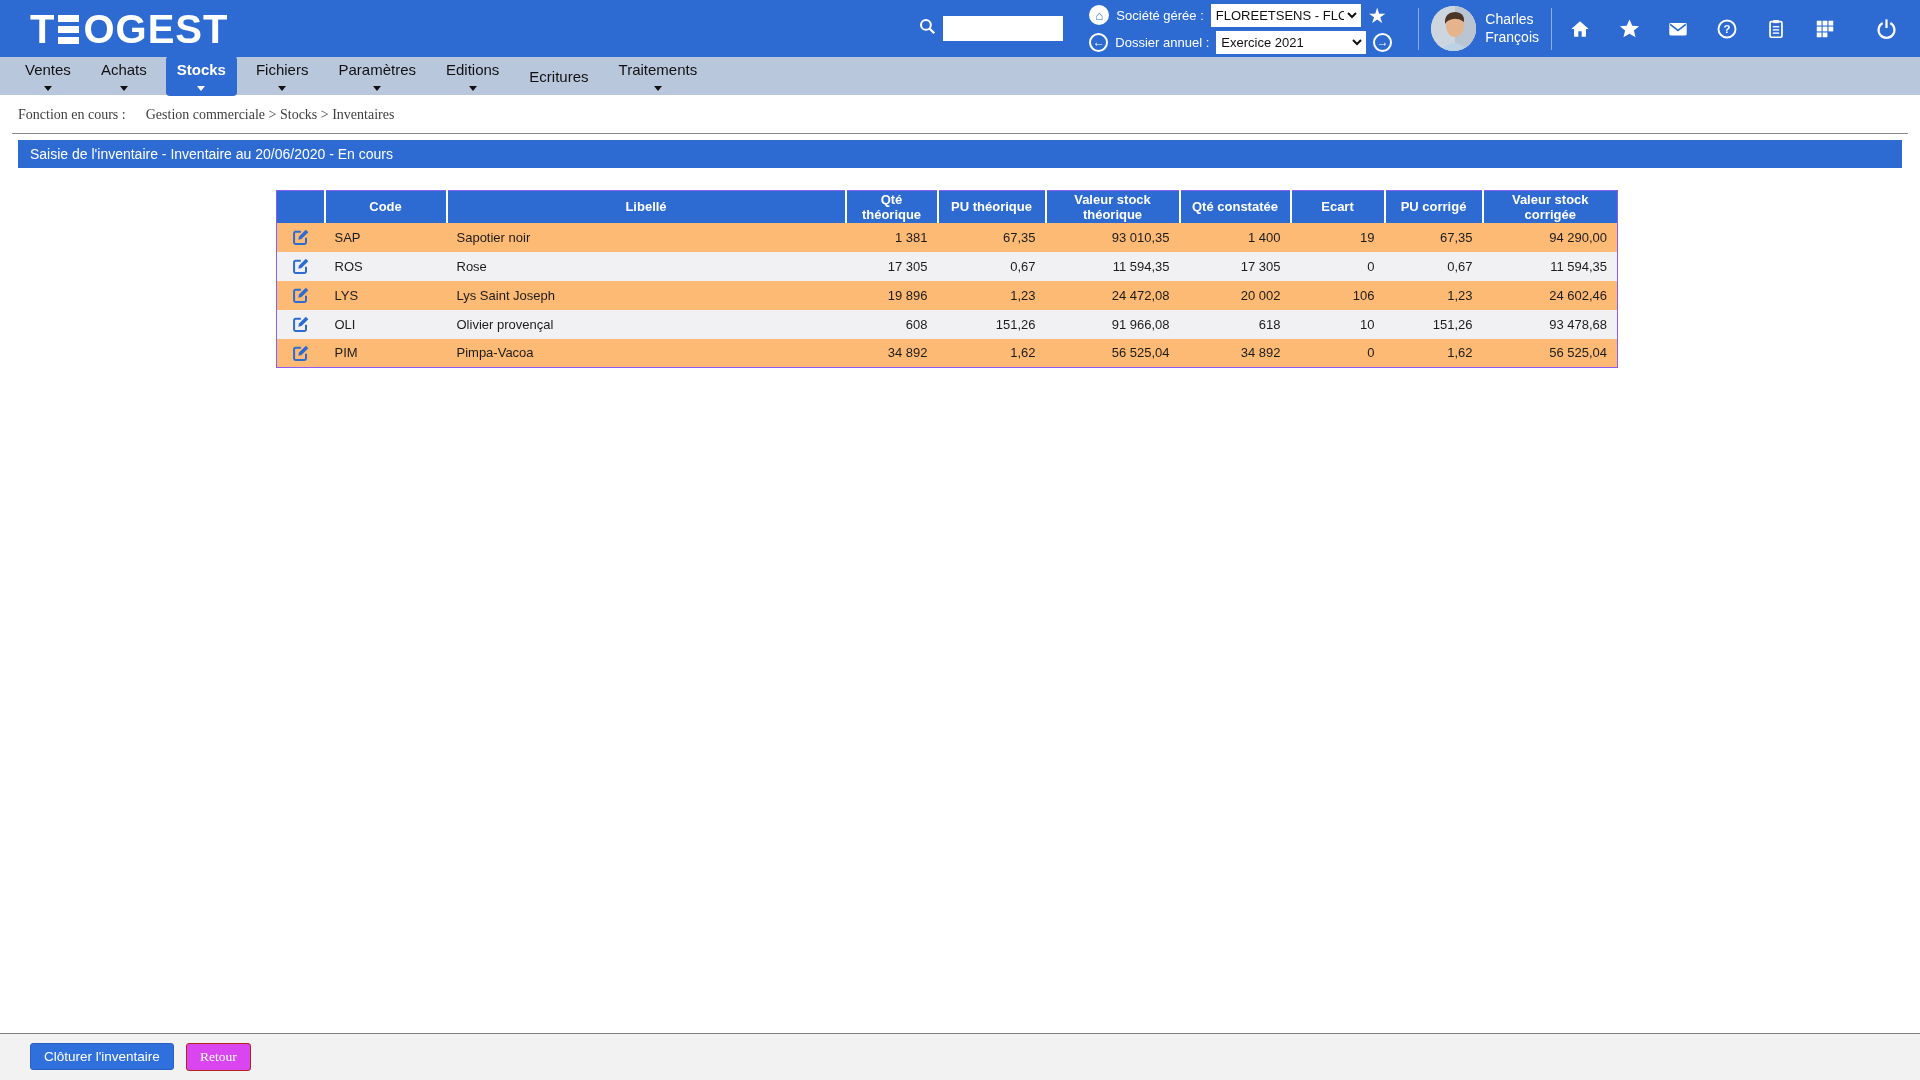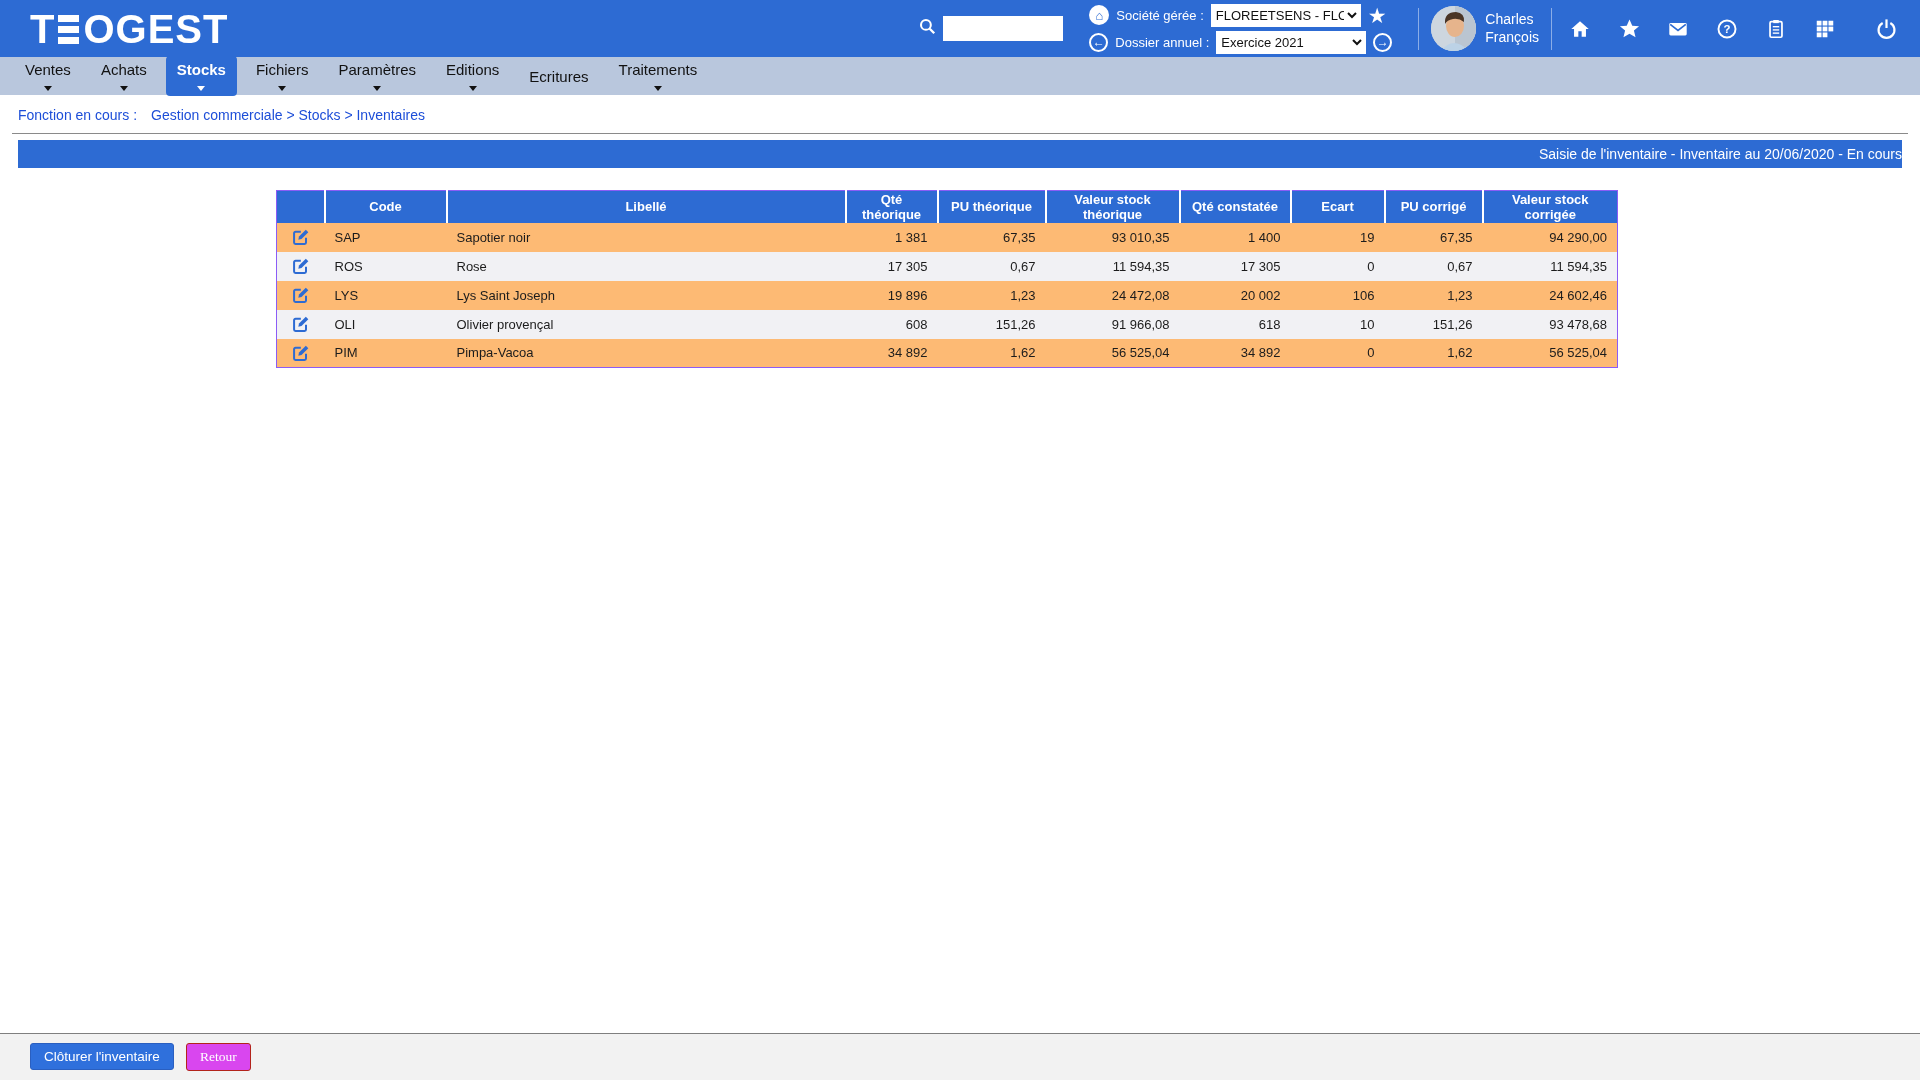--- a/index.html
+++ b/index.html
@@ -35,25 +35,25 @@
   .top-icons .ic { width:24px; height:24px; display:flex; align-items:center; justify-content:center; cursor:pointer; }
 
   
   .menubar { height:38px; background:#b9c7dd; display:flex; align-items:center; gap:8px; padding:0 14px; font-size:15px; color:#111; }
   .menu-item { padding:5px 11px; border-radius:4px; display:flex; align-items:center; gap:6px; cursor:pointer; white-space:nowrap;flex-direction:column; }
   .menu-item .caret { width:0; height:0; border-left:4.5px solid transparent; border-right:4.5px solid transparent; border-top:5px solid #111; margin-top:2px; }
   .menu-item.active { background:#2d6bd3; color:#fff;font-weight:bold; }
   .menu-item.active .caret { border-top-color:#fff; }
 
   
-  .crumb-row { padding:12px 18px 10px 18px; font-size:14px; color:#1d4ed8; display:flex; gap:14px; }
+  .crumb-row { padding:12px 18px 10px 18px; font-size:14px; color:#404040; display:flex; gap:20px;font-family:Liberation Serif, serif; }
   .crumb-sep-line { border:none; border-top:1px solid #8a8a8a; margin:0 12px; }
 
   
-  .titlebar { margin:6px 18px 0 18px; height:28px; background:#2d6bd3; color:#fff; font-size:14px; display:flex; align-items:center; padding-left:12px;justify-content:flex-end; }
+  .titlebar { margin:6px 18px 0 18px; height:28px; background:#2d6bd3; color:#fff; font-size:14px; display:flex; align-items:center; padding-left:12px; }
 
   
   .table-wrap { margin:22px 0 0 276px; }
   table.inv { border-collapse:collapse; table-layout:fixed; width:1341px; border:1px solid #8b5cf6; font-size:13px; color:#1c1c1c; }
   table.inv thead th { background:#2d6bd3; color:#fff; font-weight:bold; height:32px; text-align:center;
                        border-right:2px solid #fff; padding:0 4px; }
   table.inv thead th:last-child { border-right:none; }
   table.inv tbody td { height:29px; padding:0 10px; background:#fdba74; }
   table.inv tbody tr.alt td { background:#f1f1f4; }
   td.c-icon { text-align:center; padding:0 !important; }

